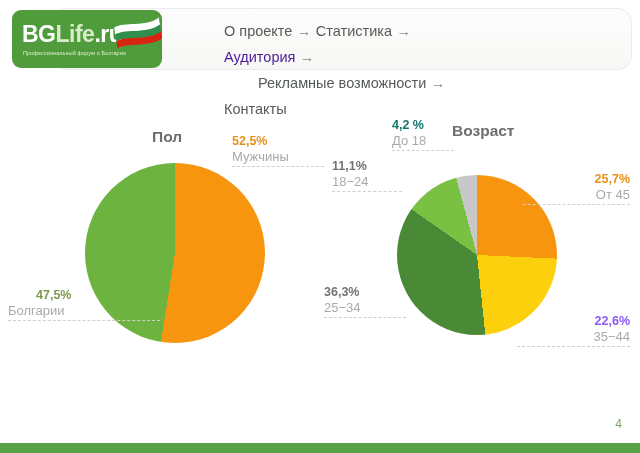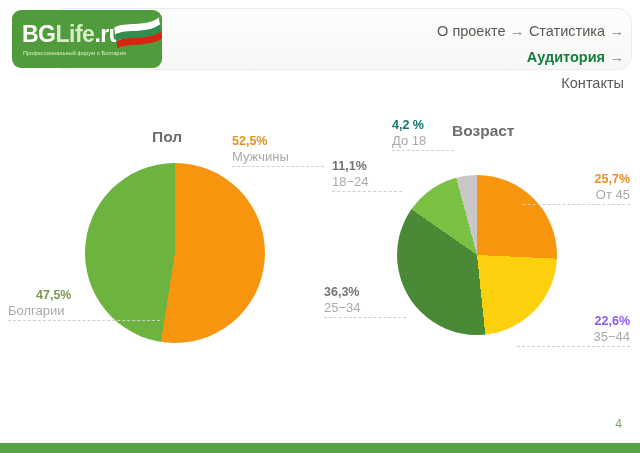--- a/index.html
+++ b/index.html
@@ -67,30 +67,29 @@
     height: 26px;
     transform: rotate(-9deg);
   }
 
   .nav {
     position: absolute;
     left: 224px;
     top: 18px;
     width: 400px;
     line-height: 25px;
-    text-align: right;
   }
   .nav-line { white-space: nowrap; }
   .nav-item {
     font-size: 14.5px;
     color: #555b55;
   }
   .nav-item.active {
-    color: #15803d;
-    font-weight: bold;
+    color: #4c1d95;
+    font-weight: normal;
   }
   .nav-arrow { color: #8a908a; font-size: 14.5px; }
   .nav-indent { display: inline-block; width: 34px; }
 
   
   .chart-title {
     position: absolute;
     font-size: 15.5px;
     font-weight: bold;
     color: #6d6d6d;
@@ -189,20 +188,24 @@
     <span class="nav-item">О проекте</span>
     <span class="nav-arrow">→</span>
     <span class="nav-item">Статистика</span>
     <span class="nav-arrow">→</span>
   </div>
   <div class="nav-line">
     <span class="nav-item active">Аудитория</span>
     <span class="nav-arrow">→</span>
   </div>
   <div class="nav-line">
+    <span class="nav-indent"></span><span class="nav-item">Рекламные возможности</span>
+    <span class="nav-arrow">→</span>
+  </div>
+  <div class="nav-line">
     <span class="nav-item">Контакты</span>
   </div>
 </div>
 
 <div class="chart-title" id="title-gender">Пол</div>
 <div class="chart-title" id="title-age">Возраст</div>
 
 <div class="pie" id="pie-gender" style="background: conic-gradient(rgb(247, 150, 14) 0deg, rgb(247, 150, 14) 189deg, rgb(109, 179, 63) 189deg, rgb(109, 179, 63) 360deg);"></div>
 <div class="pie" id="pie-age" style="background: conic-gradient(rgb(247, 150, 14) 0deg, rgb(247, 150, 14) 92.613deg, rgb(252, 208, 12) 92.613deg, rgb(252, 208, 12) 174.054deg, rgb(74, 138, 54) 174.054deg, rgb(74, 138, 54) 304.865deg, rgb(122, 193, 67) 304.865deg, rgb(122, 193, 67) 344.865deg, rgb(200, 200, 200) 344.865deg, rgb(200, 200, 200) 360deg);"></div>
 

